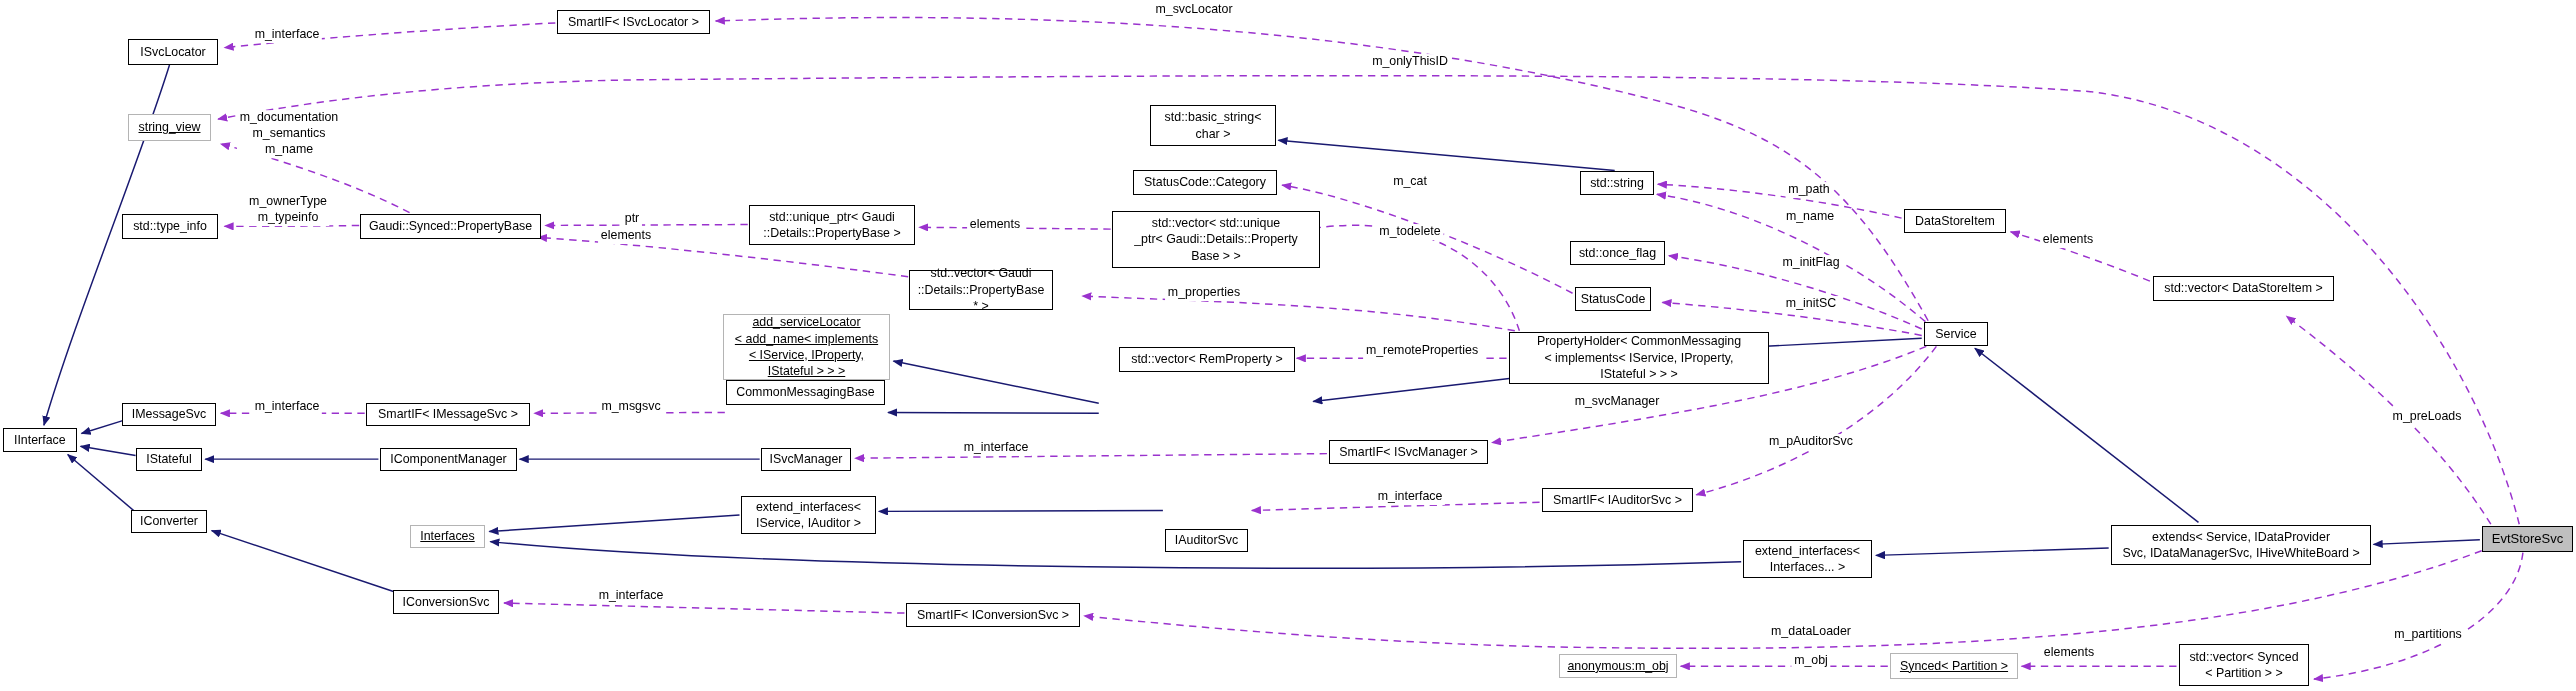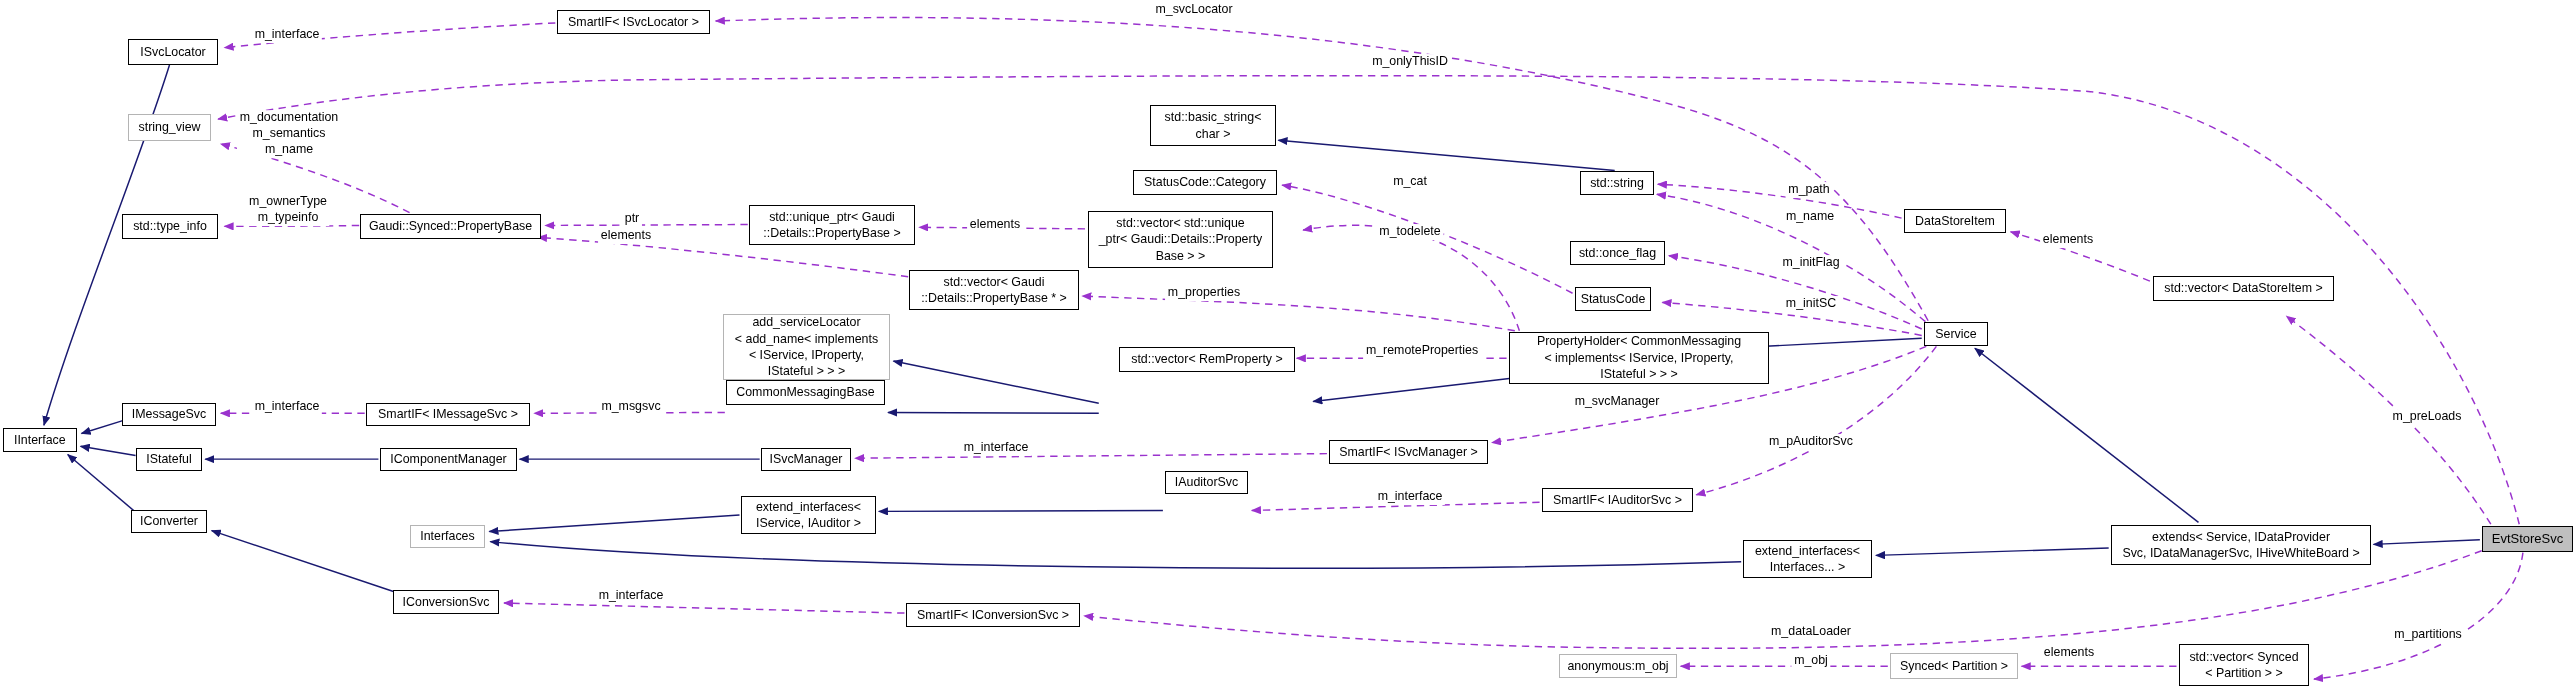--- a/index.html
+++ b/index.html
@@ -2,21 +2,21 @@
 <html style="font-size:14.7px"><head>
 <meta charset="utf-8">
 <style>
   html,body{margin:0;padding:0;background:#fff;}
   #canvas{position:relative;width:2576px;height:691px;background:#ffffff;
           font-family:"Liberation Sans","DejaVu Sans",sans-serif;overflow:hidden;}
   #edges{position:absolute;left:0;top:0;width:2576px;height:691px;}
   .node{position:absolute;box-sizing:border-box;background:#fff;border:1.5px solid #000;
         display:flex;align-items:center;justify-content:center;text-align:center;
         font-size:12.4px;line-height:1.32;color:#000;white-space:pre-line;padding:0.9px 3.7px;z-index:3;}
-  .node.gray{border:1.2px solid #b4b4b4;}
+  .node.gray{border:1.2px solid #b4b4b4;text-decoration:underline;}
   .node.subject{background:#bfbfbf;border:1.7px solid #000;font-size:13px;}
   .elabel{position:absolute;transform:translate(-50%,-50%);background:#ffffff;color:#000;
           font-size:12.4px;line-height:1.28;white-space:pre-line;text-align:center;
           padding:0 2.8px;z-index:2;}
 </style>
 </head>
 <body>
 
 <div id="canvas">
 
@@ -115,24 +115,24 @@
   <div class="elabel" style="left:2069px;top:653px">elements</div>
   <div class="elabel" style="left:2428px;top:635px">m_partitions</div>
 
   <div class="node" style="left:128px;top:39px;width:90px;height:26px">ISvcLocator</div>
   <div class="node" style="left:557px;top:10px;width:153px;height:24px">SmartIF&lt; ISvcLocator &gt;</div>
   <div class="node gray" style="left:128px;top:114px;width:83px;height:26.6px">string_view</div>
   <div class="node" style="left:122px;top:214px;width:96px;height:25px">std::type_info</div>
   <div class="node" style="left:360px;top:214px;width:181px;height:25px">Gaudi::Synced::PropertyBase</div>
   <div class="node" style="left:749px;top:205px;width:166px;height:40px">std::unique_ptr&lt; Gaudi
 ::Details::PropertyBase &gt;</div>
-  <div class="node" style="left:1088px;top:211px;width:185px;height:57px">std::vector&lt; std::unique
+  <div class="node" style="left:1112px;top:211px;width:208px;height:57px">std::vector&lt; std::unique
 _ptr&lt; Gaudi::Details::Property
 Base &gt; &gt;</div>
-  <div class="node" style="left:909px;top:270px;width:170px;height:40px">std::vector&lt; Gaudi
+  <div class="node" style="left:909px;top:270px;width:144px;height:40px">std::vector&lt; Gaudi
 ::Details::PropertyBase * &gt;</div>
   <div class="node" style="left:1150px;top:105px;width:126px;height:41px">std::basic_string&lt;
 char &gt;</div>
   <div class="node" style="left:1133px;top:170px;width:144px;height:25px">StatusCode::Category</div>
   <div class="node" style="left:1580px;top:171px;width:74px;height:24px">std::string</div>
   <div class="node" style="left:1570px;top:241px;width:95px;height:24px">std::once_flag</div>
   <div class="node" style="left:1575px;top:287px;width:76px;height:24px">StatusCode</div>
   <div class="node" style="left:1904px;top:209px;width:102px;height:24px">DataStoreItem</div>
   <div class="node" style="left:2153px;top:276px;width:181px;height:25px">std::vector&lt; DataStoreItem &gt;</div>
   <div class="node" style="left:1924px;top:322px;width:64px;height:24px">Service</div>
@@ -149,21 +149,21 @@
   <div class="node" style="left:122px;top:403px;width:94px;height:23px">IMessageSvc</div>
   <div class="node" style="left:366px;top:403px;width:164px;height:23px">SmartIF&lt; IMessageSvc &gt;</div>
   <div class="node" style="left:136px;top:448px;width:66px;height:23px">IStateful</div>
   <div class="node" style="left:380px;top:448px;width:137px;height:23px">IComponentManager</div>
   <div class="node" style="left:761px;top:448px;width:90px;height:23px">ISvcManager</div>
   <div class="node" style="left:1329px;top:440px;width:159px;height:24px">SmartIF&lt; ISvcManager &gt;</div>
   <div class="node" style="left:131px;top:510px;width:76px;height:23px">IConverter</div>
   <div class="node gray" style="left:410px;top:525px;width:75px;height:23px">Interfaces</div>
   <div class="node" style="left:741px;top:496px;width:135px;height:38px">extend_interfaces&lt;
 IService, IAuditor &gt;</div>
-  <div class="node" style="left:1165px;top:471px;width:83px;height:23px">IAuditorSvc</div>
+  <div class="node" style="left:1165px;top:529px;width:83px;height:23px">IAuditorSvc</div>
   <div class="node" style="left:1542px;top:488px;width:151px;height:24px">SmartIF&lt; IAuditorSvc &gt;</div>
   <div class="node" style="left:1743px;top:540px;width:129px;height:38px">extend_interfaces&lt;
 Interfaces... &gt;</div>
   <div class="node" style="left:2111px;top:525px;width:260px;height:40px">extends&lt; Service, IDataProvider
 Svc, IDataManagerSvc, IHiveWhiteBoard &gt;</div>
   <div class="node subject" style="left:2482px;top:526px;width:91px;height:26px">EvtStoreSvc</div>
   <div class="node" style="left:393px;top:590px;width:106px;height:24px">IConversionSvc</div>
   <div class="node" style="left:906px;top:603px;width:174px;height:24px">SmartIF&lt; IConversionSvc &gt;</div>
   <div class="node gray" style="left:1559px;top:654px;width:118px;height:24px">anonymous:m_obj</div>
   <div class="node gray" style="left:1890px;top:653px;width:128px;height:26px">Synced&lt; Partition &gt;</div>

